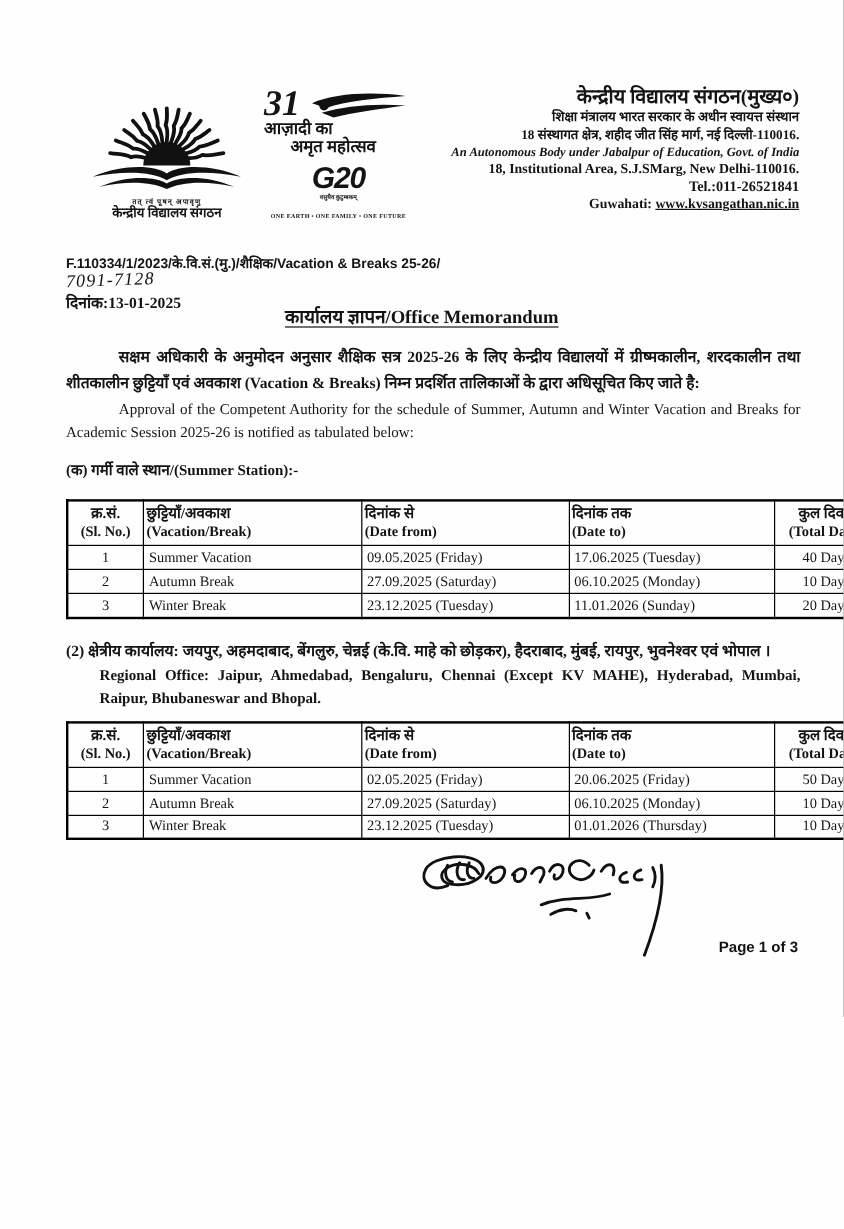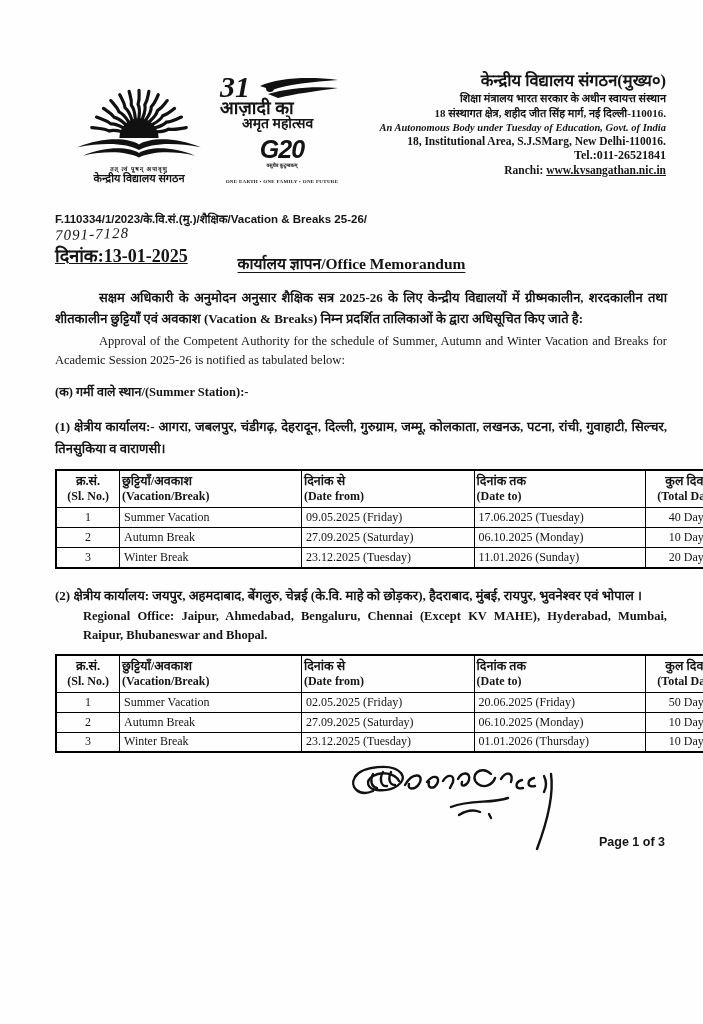--- a/index.html
+++ b/index.html
@@ -12,41 +12,41 @@
   
   .header { position:absolute; top:70px; left:58px; width:608px; height:132px; }
   .kvs-logo { position:absolute; left:2px; top:10px; width:158px; text-align:center; }
   .kvs-logo svg { display:block; margin:0 auto; }
   .kvs-motto { font-size:6px; font-weight:bold; letter-spacing:1px; line-height:6px; }
   .kvs-caption { font-size:11px; font-weight:bold; line-height:12px; }
   .mid-logos { position:absolute; left:158px; top:4px; width:132px; text-align:center; }
   .azadi { position:relative; height:62px; text-align:left; padding-left:4px; }
   .azadi-75 { font-size:30px; font-weight:bold; font-style:italic; line-height:26px; display:inline-block; }
   .azadi-swoosh { position:absolute; left:42px; top:2px; }
-  .azadi-l1 { font-size:18px; font-weight:bold; line-height:15px; }
+  .azadi-l1 { font-size:14px; font-weight:bold; line-height:15px; }
   .azadi-l2 { font-size:14px; font-weight:bold; line-height:16px; padding-left:22px; }
   .g20 { font-size:25px; font-weight:900; font-style:italic; letter-spacing:-1px; line-height:26px; font-family:"Liberation Sans", sans-serif; }
   .g20-sub { font-size:5px; font-weight:bold; line-height:6px; margin-top:1px; }
   .g20-tag { font-size:5px; font-weight:bold; line-height:6px; margin-top:10px; letter-spacing:.3px; }
   .org-block { position:absolute; right:0; top:0; width:330px; text-align:right; }
   .org-hi-1 { font-size:16.5px; font-weight:bold; line-height:21px; }
   .org-hi-2 { font-size:11px;  font-weight:bold; line-height:15px; }
   .org-hi-3 { font-size:11px;  font-weight:bold; line-height:15px; }
   .org-en-1 { font-size:13px;  font-weight:bold; line-height:16px; letter-spacing:.2px; }
   .org-en-2 { font-size:10.5px; font-weight:bold; font-style:italic; line-height:13px; }
   .org-en-3 { font-size:11.5px; font-weight:bold; line-height:14px; }
   .org-tel  { font-size:12px;  font-weight:bold; line-height:15px; }
   .org-web  { font-size:11.5px; font-weight:bold; line-height:15px; }
   .org-web .url { text-decoration:underline;text-align:center; }
   
   .ref-line { position:absolute; top:211px; left:55px; width:612px;
     display:flex; justify-content:space-between; align-items:baseline; white-space:nowrap;flex-direction:column; }
   .file-no { font-size:11.5px; font-weight:bold; font-family:"Liberation Sans", sans-serif; }
   .diary-no { font-family:cursive; font-size:15px; font-style:italic; letter-spacing:1px; transform:rotate(-2deg); }
-  .ref-date { font-size:18px; font-weight:bold;text-decoration:underline; }
+  .ref-date { font-size:13px; font-weight:bold; }
   
   .memo-title { position:absolute; top:252px; left:0; width:100%; text-align:center;
     font-size:15.5px; font-weight:bold; text-decoration:underline; text-underline-offset:3px; }
   
   .content { position:absolute; top:287px; left:55px; width:612px; }
   .para-hi { font-size:13px; font-weight:bold; line-height:21px; text-indent:44px; text-align:justify; }
   .para-en { font-size:12.5px; line-height:19px; text-indent:44px; text-align:justify; margin-top:3px; }
   .section-a { font-size:12.5px; font-weight:bold; margin-top:13px; }
   .region { margin-top:16px; }
   .region-hi { font-size:13px; font-weight:bold; line-height:22px; text-align:justify; }
@@ -121,42 +121,41 @@
       </div>
       <div class="g20">G20</div>
       <div class="g20-sub">वसुधैव कुटुम्बकम्</div>
       <div class="g20-tag">ONE EARTH • ONE FAMILY • ONE FUTURE</div>
     </div>
 
     <div class="org-block">
       <div class="org-hi-1">केन्द्रीय विद्यालय संगठन(मुख्य०)</div>
       <div class="org-hi-2">शिक्षा मंत्रालय भारत सरकार के अधीन स्वायत्त संस्थान</div>
       <div class="org-hi-3">18 संस्थागत क्षेत्र, शहीद जीत सिंह मार्ग, नई दिल्ली-110016.</div>
-      <div class="org-en-2">An Autonomous Body under Tuesday of Education, Govt. of India</div>
+      <div class="org-en-2">An Autonomous Body under Jabalpur of Education, Govt. of India</div>
       <div class="org-en-3">18, Institutional Area, S.J.SMarg, New Delhi-110016.</div>
       <div class="org-tel">Tel.:011-26521841</div>
-      <div class="org-web"><span>Ranchi: </span><span class="url">www.kvsangathan.nic.in</span></div>
+      <div class="org-web"><span>Guwahati: </span><span class="url">www.kvsangathan.nic.in</span></div>
     </div>
   </div>
 
   <div class="ref-line">
     <span class="file-no">F.110334/1/2023/के.वि.सं.(मु.)/शैक्षिक/Vacation &amp; Breaks 25-26/</span>
     <span class="diary-no">7091-7128</span>
     <span class="ref-date">दिनांक:13-01-2025</span>
   </div>
 
   <div class="memo-title">कार्यालय ज्ञापन/Office Memorandum</div>
 
   <div class="content">
     <p class="para-hi">सक्षम अधिकारी के अनुमोदन अनुसार शैक्षिक सत्र 2025-26 के लिए केन्द्रीय विद्यालयों में ग्रीष्मकालीन, शरदकालीन तथा शीतकालीन छुट्टियाँ एवं अवकाश (Vacation &amp; Breaks) निम्न प्रदर्शित तालिकाओं के द्वारा अधिसूचित किए जाते है:</p>
     <p class="para-en">Approval of the Competent Authority for the schedule of Summer, Autumn and Winter Vacation and Breaks for Academic Session 2025-26 is notified as tabulated below:</p>
     <p class="section-a">(क) गर्मी वाले स्थान/(Summer Station):-</p>
 
     <div class="region">
-      <p class="region-hi">(1) क्षेत्रीय कार्यालय:- आगरा, जबलपुर, चंडीगढ़, देहरादून, दिल्ली, गुरुग्राम, जम्मू, कोलकाता, लखनऊ, पटना, रांची, गुवाहाटी, सिल्चर, तिनसुकिया व वाराणसी।</p>
     </div>
 
     <table class="sched">
       <thead>
         <tr>
           <th class="c-sl">
               <span class="th-hi">क्र.सं.</span>
               <span class="th-en">(Sl. No.)</span>
             </th>
           <th class="c-vac">

